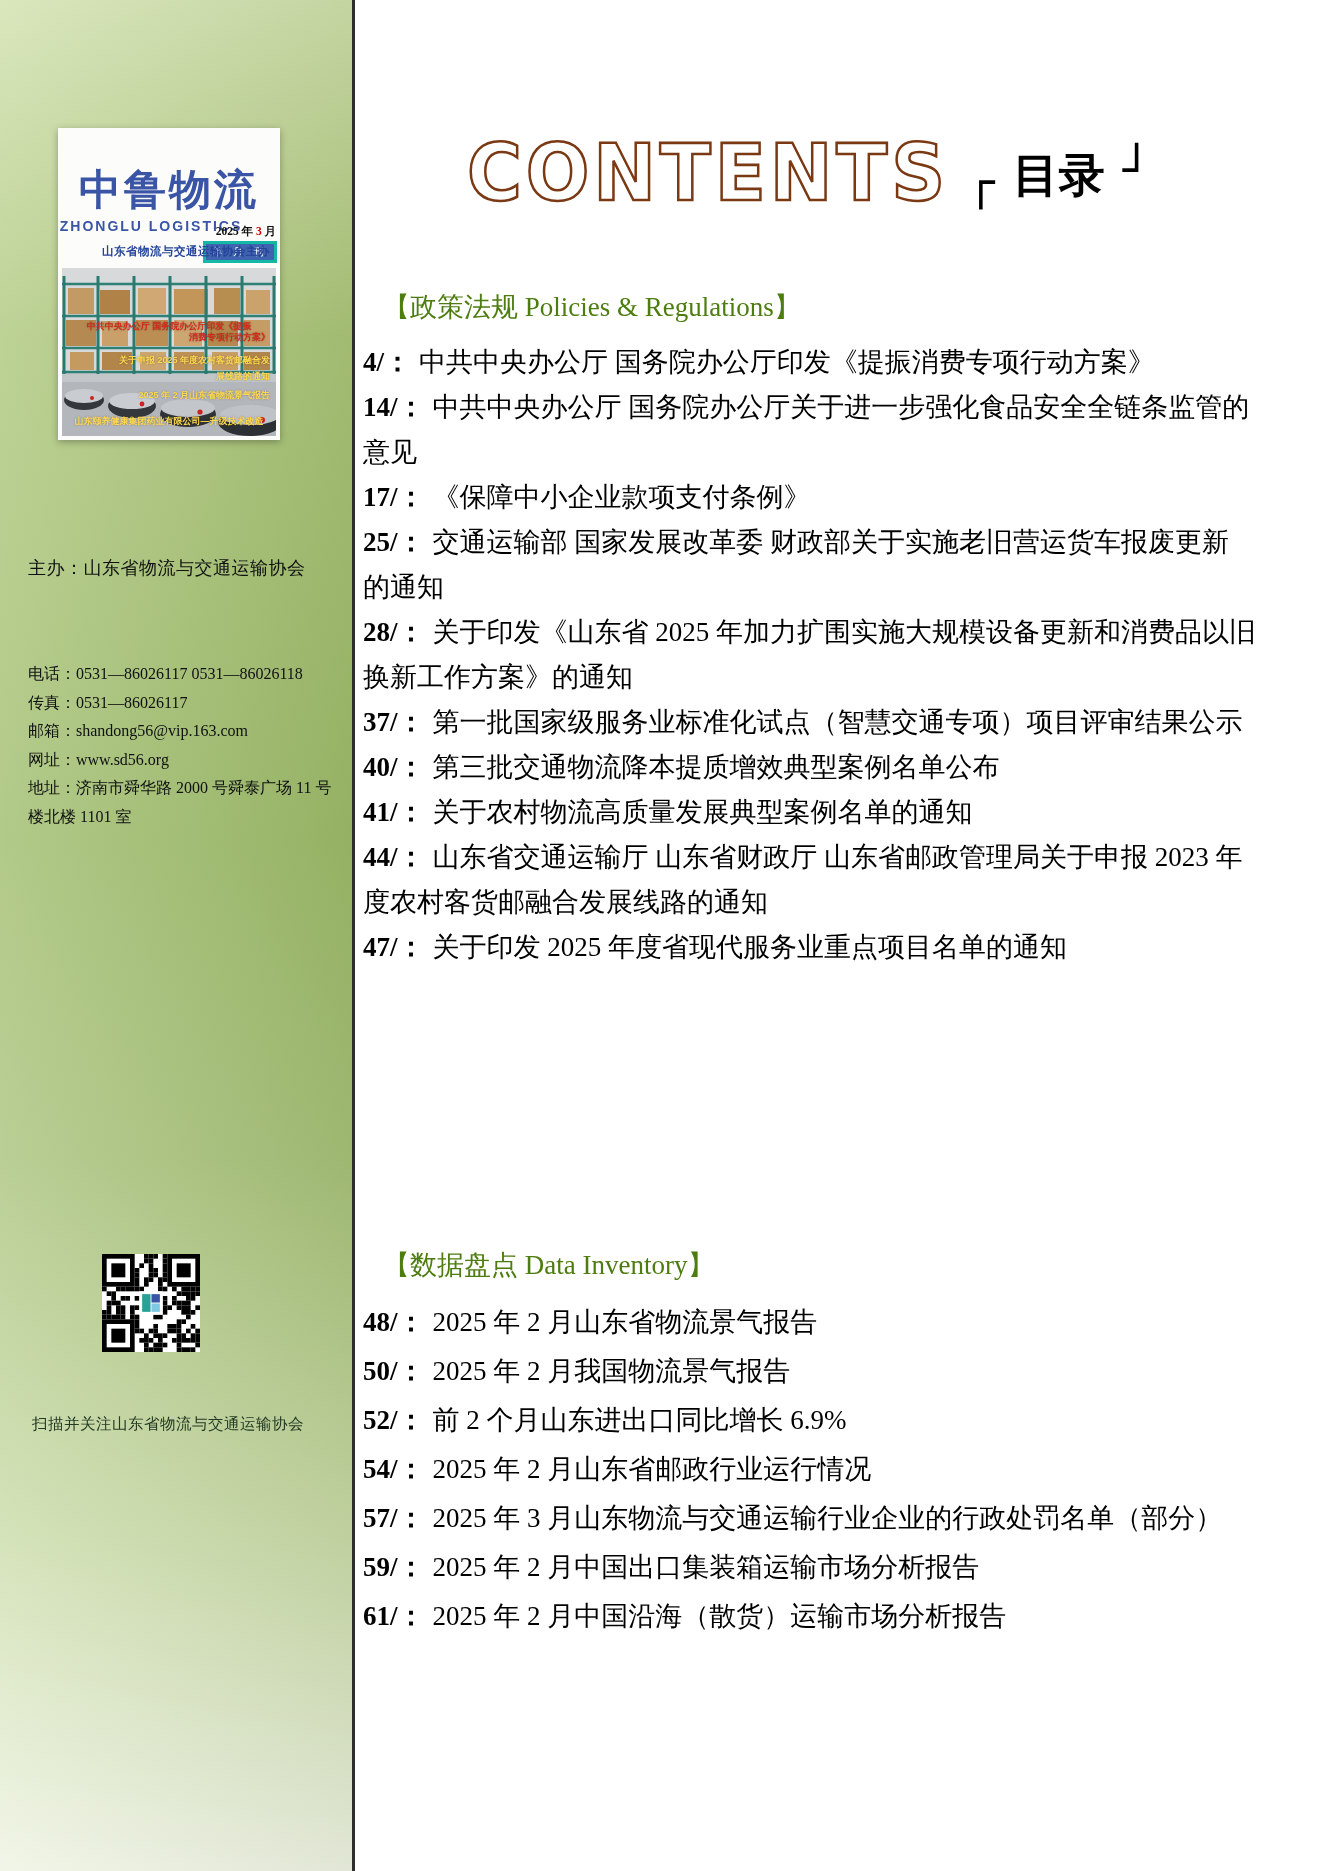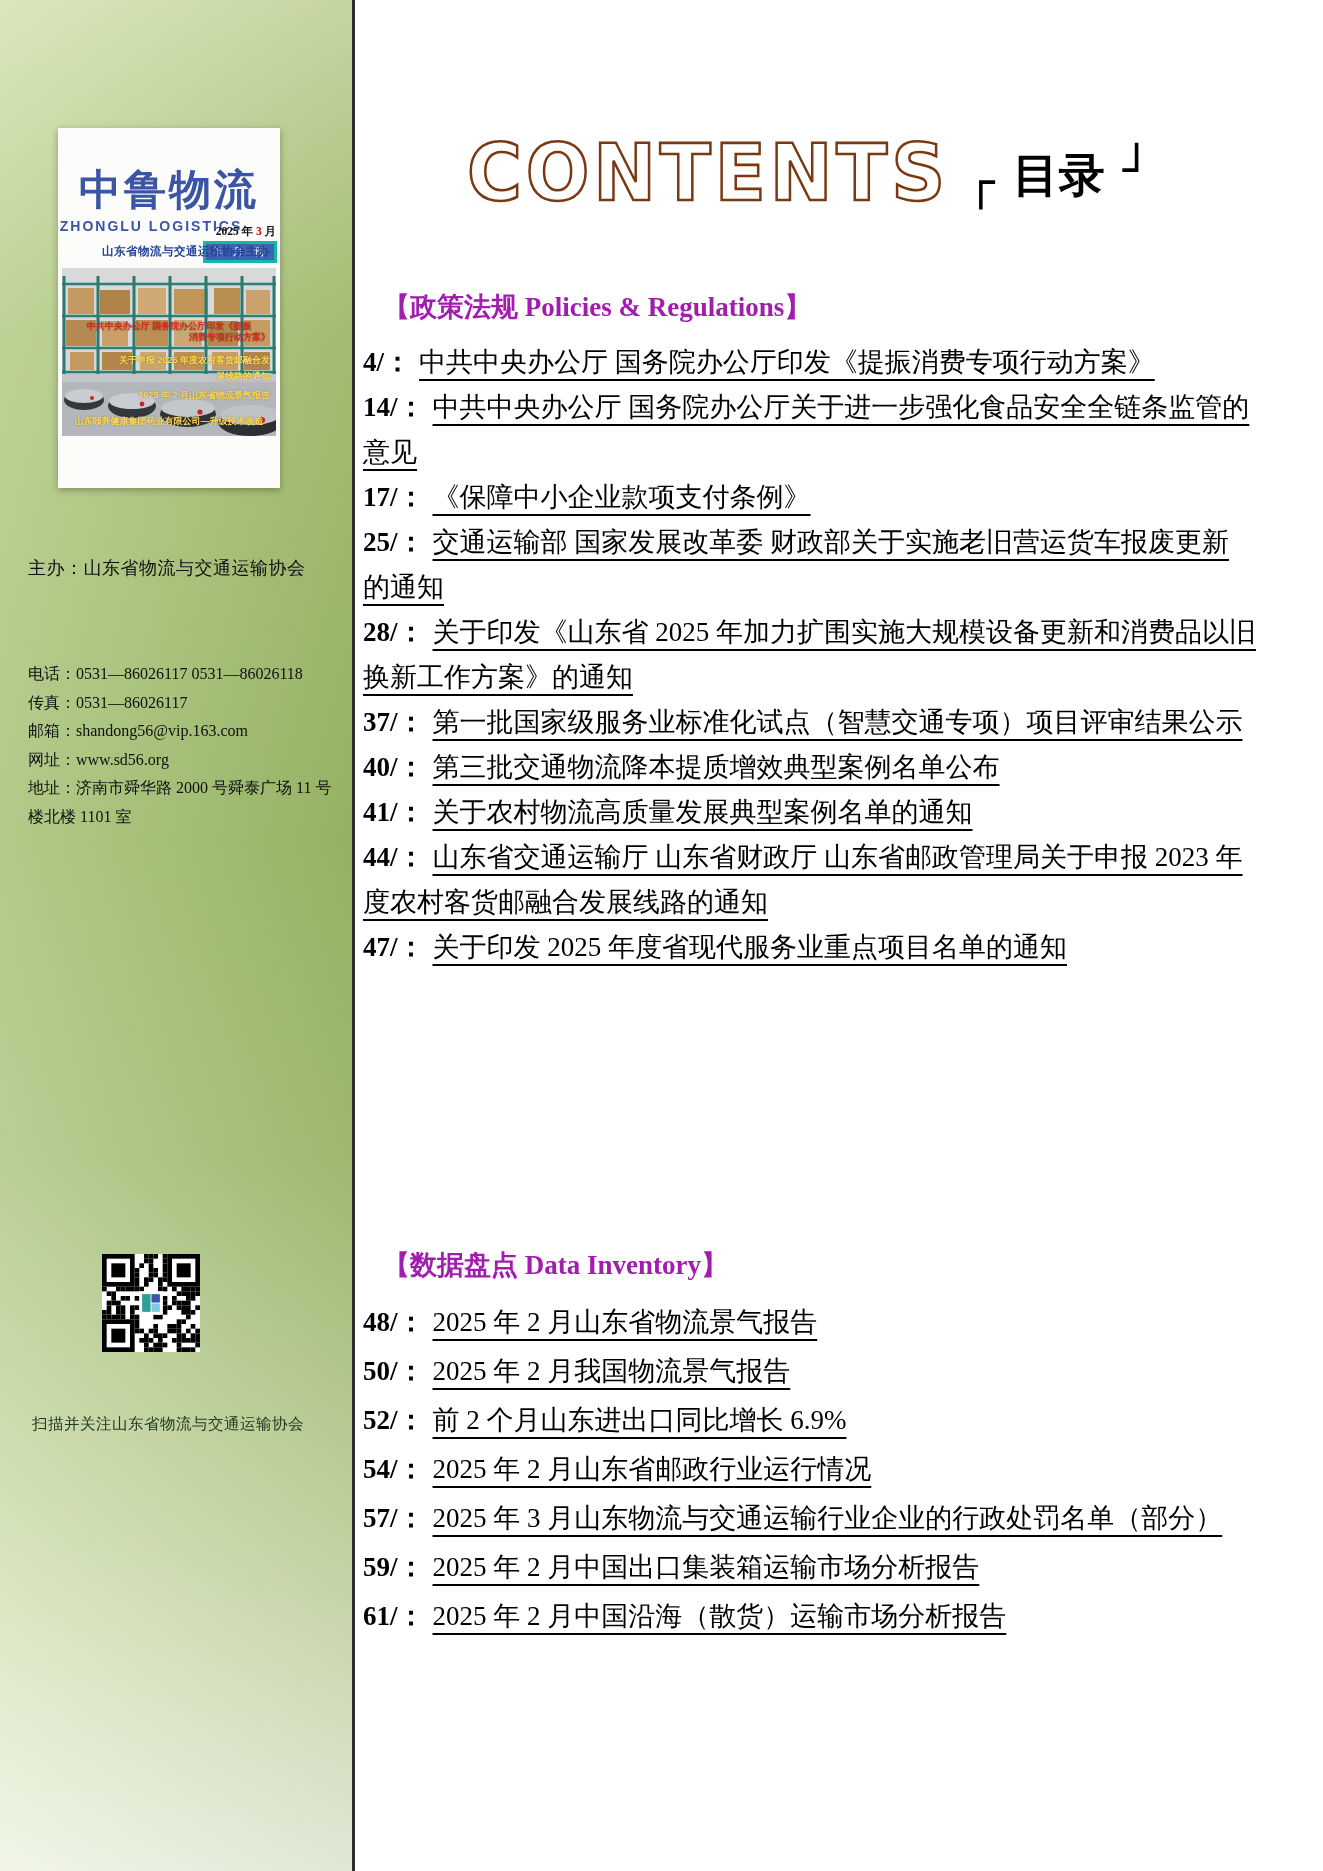--- a/index.html
+++ b/index.html
@@ -7,21 +7,21 @@
         font-family:"Liberation Serif","DejaVu Serif",serif;color:#000;}
 
   
   .sidebar{position:absolute;left:0;top:0;width:352px;height:100%;
     background:linear-gradient(to bottom,#cfe0aa 0%,#aac577 18%,#9cbb68 45%,#a6c177 62%,#c9dba6 82%,#edf3e1 100%);}
   .sidebar::after{content:"";position:absolute;inset:0;
     background:linear-gradient(to right,rgba(255,255,255,.22),rgba(0,0,0,.05));pointer-events:none;}
   .divider{position:absolute;left:352px;top:0;width:3px;height:100%;background:#2e2e2e;}
 
   
-  .cover-card{position:absolute;left:58px;top:128px;width:222px;height:360px;background:#fcfcfa;
+  .cover-card{position:absolute;left:58px;top:128px;width:222px;height:312px;background:#fcfcfa;
     box-shadow:0 2px 7px rgba(0,0,0,.3);z-index:2;}
   .logo-cn{position:absolute;left:0;right:0;top:40px;text-align:center;font-size:42px;line-height:44px;
     font-weight:bold;color:#3a55a5;letter-spacing:3px;font-family:"DejaVu Serif",serif;}
   .logo-en{position:absolute;left:0;right:36px;top:90px;text-align:center;font-size:14px;font-weight:bold;
     color:#3a55a5;letter-spacing:2px;font-family:"Liberation Sans",sans-serif;}
   .issue-date{position:absolute;right:4px;top:96px;font-size:11.5px;font-weight:bold;color:#111;white-space:nowrap;}
   .issue-date .month{color:#cc0000;}
   .issue-badge{position:absolute;right:3px;top:113px;width:68px;height:16px;background:#3f63ae;border:3px solid #14b8a6;
     color:#fff;font-size:10px;letter-spacing:4px;line-height:16px;text-align:center;font-family:"Liberation Sans",sans-serif;}
   .publisher{position:absolute;left:44px;top:116px;font-size:11.5px;font-weight:bold;color:#24439b;letter-spacing:.5px;}
@@ -50,26 +50,26 @@
     font-size:78px;line-height:90px;font-weight:bold;letter-spacing:4px;color:#fff;
     -webkit-text-stroke:2.6px #7a3913;transform:scaleX(.96);transform-origin:left;}
   .cn-title{position:absolute;left:612px;top:146px;font-size:46px;line-height:58px;font-weight:bold;color:#000;
     font-family:"DejaVu Serif",serif;white-space:nowrap;}
   .cn-title .br-l{display:inline-block;transform:translateY(7px);margin-right:2px;}
   .cn-title .br-r{display:inline-block;transform:translateY(-5px);margin-left:2px;}
 
   .toc-section{position:absolute;left:8px;width:952px;}
   #section-0{top:286px;}
   #section-1{top:1244px;}
-  .toc-heading{margin:0 0 12px 20px;font-size:31px;line-height:42px;font-weight:bold;color:#a21caf;}
+  .toc-heading{margin:0 0 12px 20px;font-size:31px;line-height:42px;font-weight:normal;color:#4d7c0f;}
   #section-0 .toc-row{line-height:45px;}
   #section-1 .toc-row{line-height:49px;}
   .toc-row{white-space:nowrap;}
   .toc-num{font-weight:bold;margin-right:8px;}
-  .toc-line{text-decoration:underline;text-decoration-thickness:2px;text-underline-offset:8px;cursor:pointer;}
+  .toc-line{text-decoration-thickness:2px;text-underline-offset:8px;cursor:pointer;}
   .toc-row,.toc-heading{font-size:27px;}
 </style>
 </head>
 <body>
 
 <div class="page">
 
   <aside class="sidebar">
 
     <div class="cover-card">

